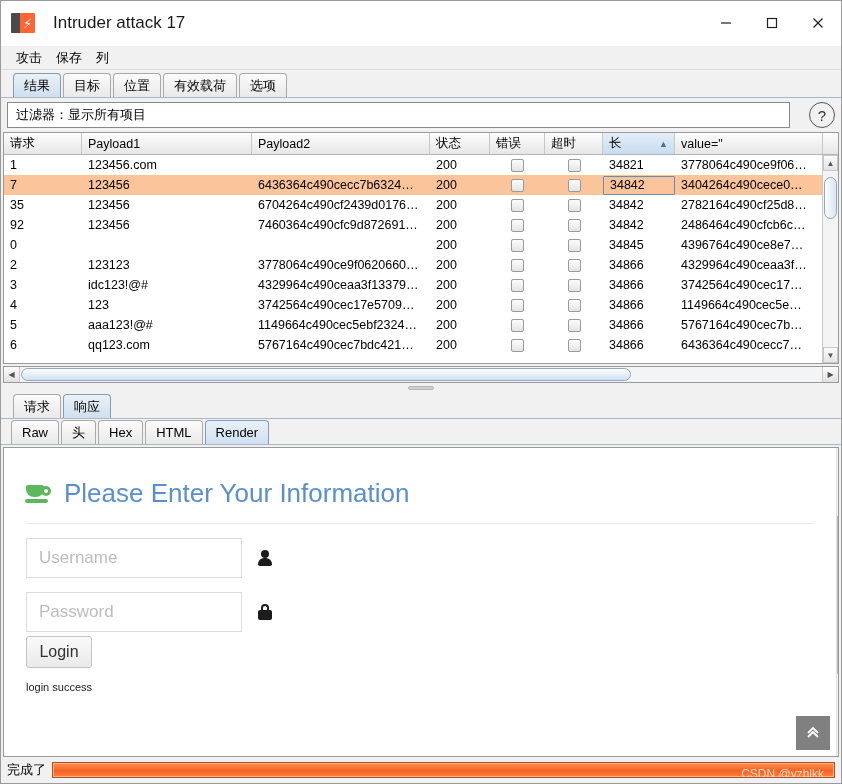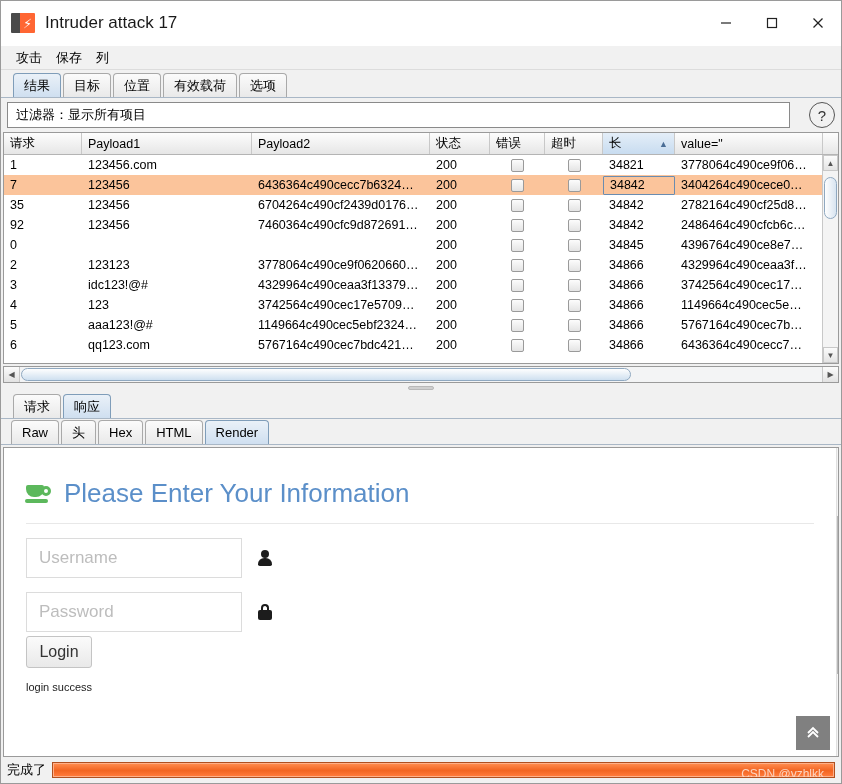--- a/index.html
+++ b/index.html
@@ -35,20 +35,21 @@
     flex: 0 0 auto;
   }
   .app-icon .spine { width: 9px; height: 20px; background: #4a4a4a; border-radius: 1px 0 0 1px; }
   .app-icon .body { width: 15px; height: 20px; background: #ff6633; border-radius: 0 1px 1px 0;
     display:flex; align-items:center; justify-content:center; }
   .app-icon .bolt { color: #ffffff; font-size: 13px; line-height: 1; font-weight: bold; }
   .title-text {
     font-size: 17px; color: #1a1a1a;
     font-family: "Liberation Sans", sans-serif;
     flex: 1 1 auto;
+    margin-left: 8px;
   }
   .winbtns { display: flex; flex: 0 0 auto; height: 45px; }
   .winbtn {
     width: 46px; height: 45px;
     display: flex; align-items: center; justify-content: center;
     color: #222; font-size: 15px;
   }
   .winbtn svg { display: block; }
 
   

